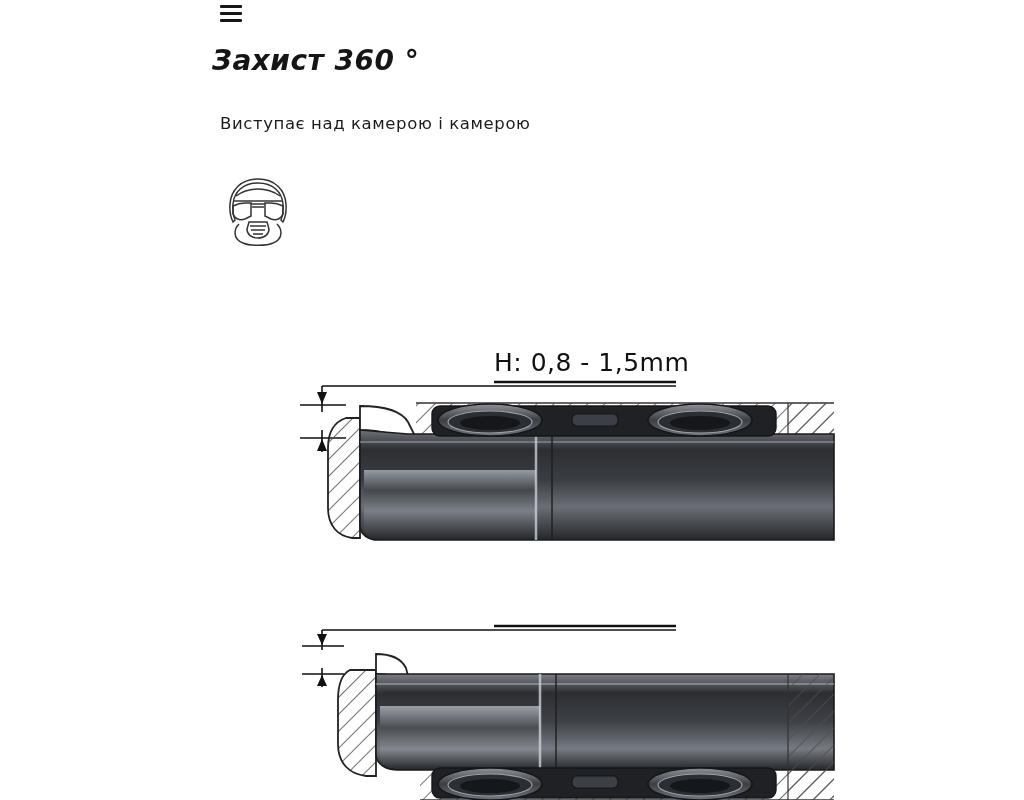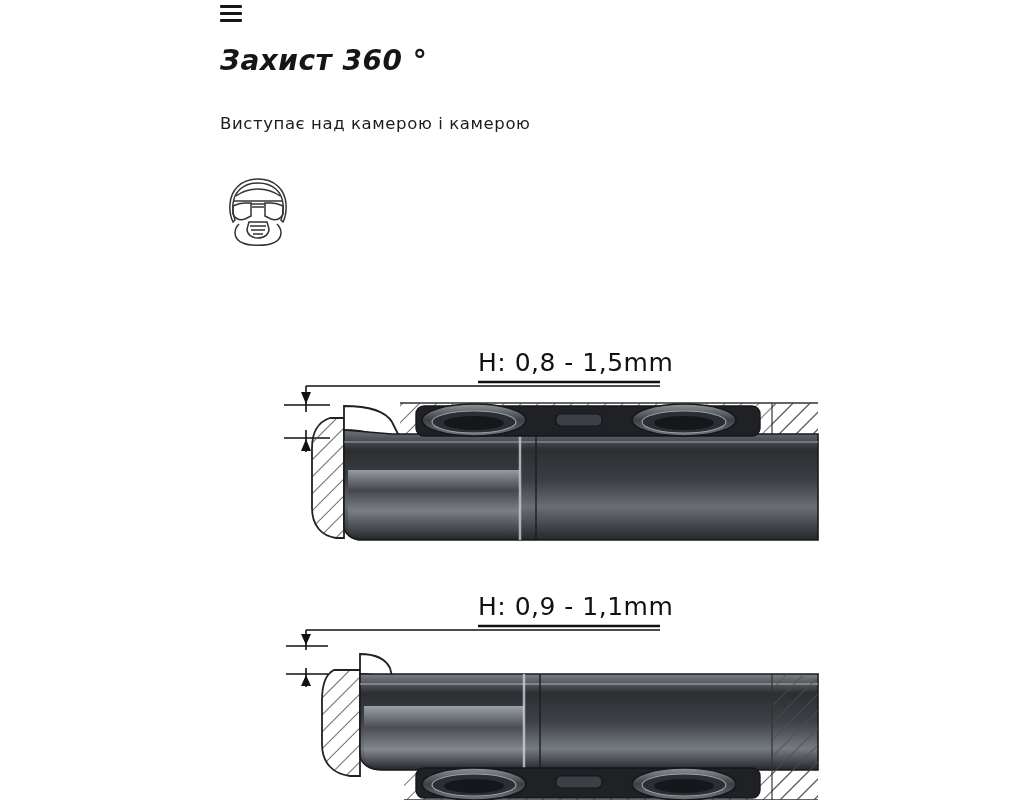--- a/index.html
+++ b/index.html
@@ -32,21 +32,21 @@
   .menu-icon span {
     display: block;
     width: 22px;
     height: 3px;
     background: #161616;
     border-radius: 1px;
   }
 
   .title {
     position: absolute;
-    left: 220px;
+    left: 212px;
     top: 44px;
     font-family: "DejaVu Sans", sans-serif;
     font-size: 28px;
     font-weight: 700;
     font-style: italic;
     letter-spacing: 0.5px;
     color: #151515;
     white-space: nowrap;
   }
 
@@ -65,21 +65,21 @@
     position: absolute;
     left: 219px;
     top: 176px;
     width: 78px;
     height: 74px;
   }
 
   
   .figure {
     position: absolute;
-    left: 0;
+    left: 16px;
     width: 812px;
   }
   .figure-1 { top: 330px; height: 235px; }
   .figure-2 { top: 578px; height: 222px; }
 
   .dim-label {
     position: absolute;
     font-size: 25px;
     font-weight: 400;
     letter-spacing: 0.5px;
@@ -195,21 +195,20 @@
         <ellipse cx="684" cy="90" rx="52" ry="16" fill="url(#lens1)" stroke="#15171a" stroke-width="1.6"></ellipse>
         <ellipse cx="684" cy="92" rx="42" ry="11" fill="#2b2e33" stroke="#9aa0a7" stroke-width="1.2"></ellipse>
         <ellipse cx="684" cy="93" rx="30" ry="7" fill="#15171a"></ellipse>
       </g>
       <rect x="556" y="84" width="46" height="12" rx="5" fill="#3c4046" stroke="#15171a" stroke-width="1.2"></rect>
     </g>
   </svg>
 </div>
 
 <div class="figure figure-2">
-  <div class="dim-label fig2-label">H: 0,9 - 1,1mm</div>
 
   <svg width="1024" height="222" viewBox="0 0 1024 222">
     <defs>
       <pattern id="hatch2" width="12" height="12" patternUnits="userSpaceOnUse" patternTransform="rotate(45)">
         <line x1="0" y1="0" x2="0" y2="12" stroke="#4d4d4d" stroke-width="1.6"></line>
       </pattern>
       <linearGradient id="body2" x1="0" y1="0" x2="0" y2="1">
         <stop offset="0%" stop-color="#7b8086"></stop>
         <stop offset="20%" stop-color="#2c2e32"></stop>
         <stop offset="50%" stop-color="#3e4146"></stop>

